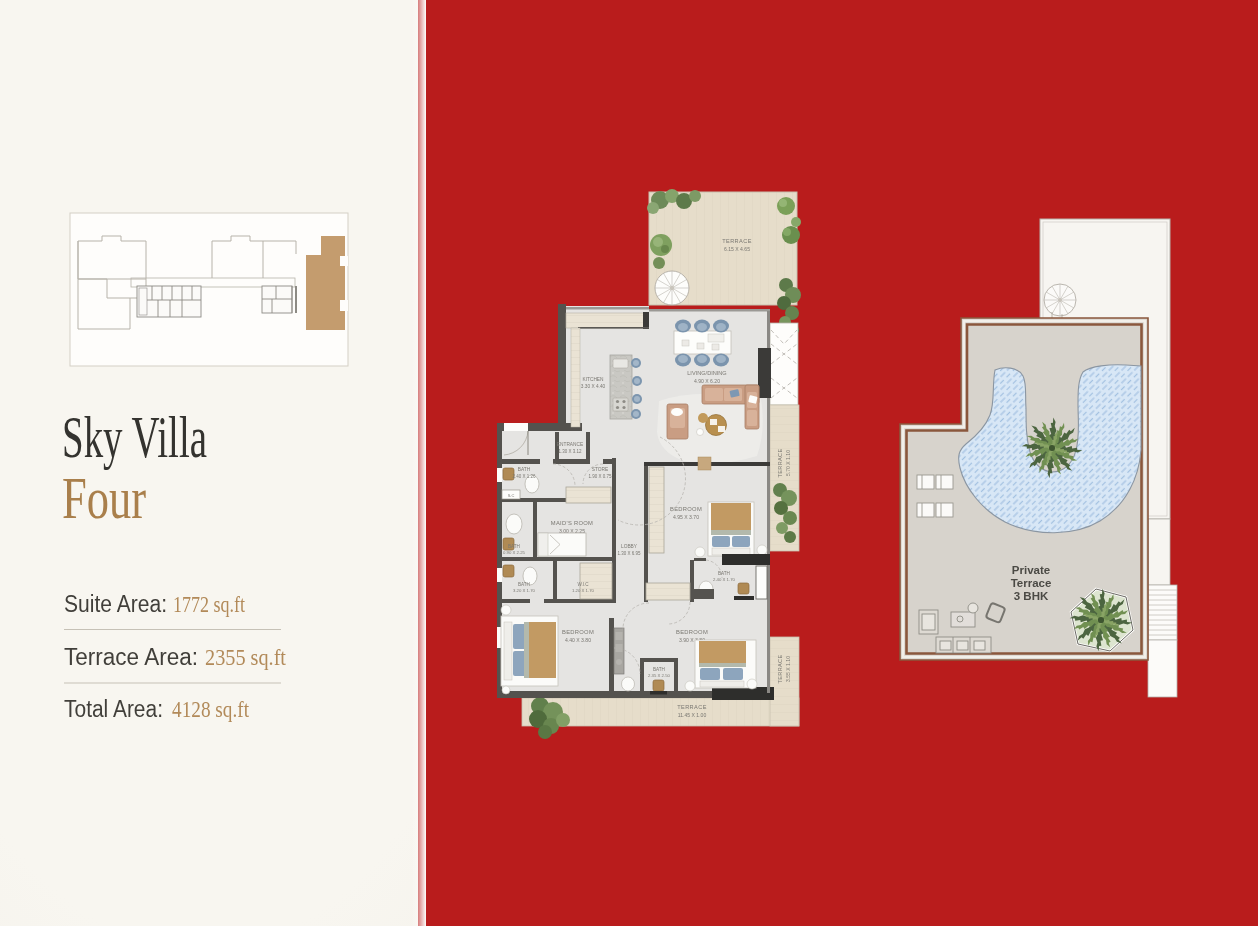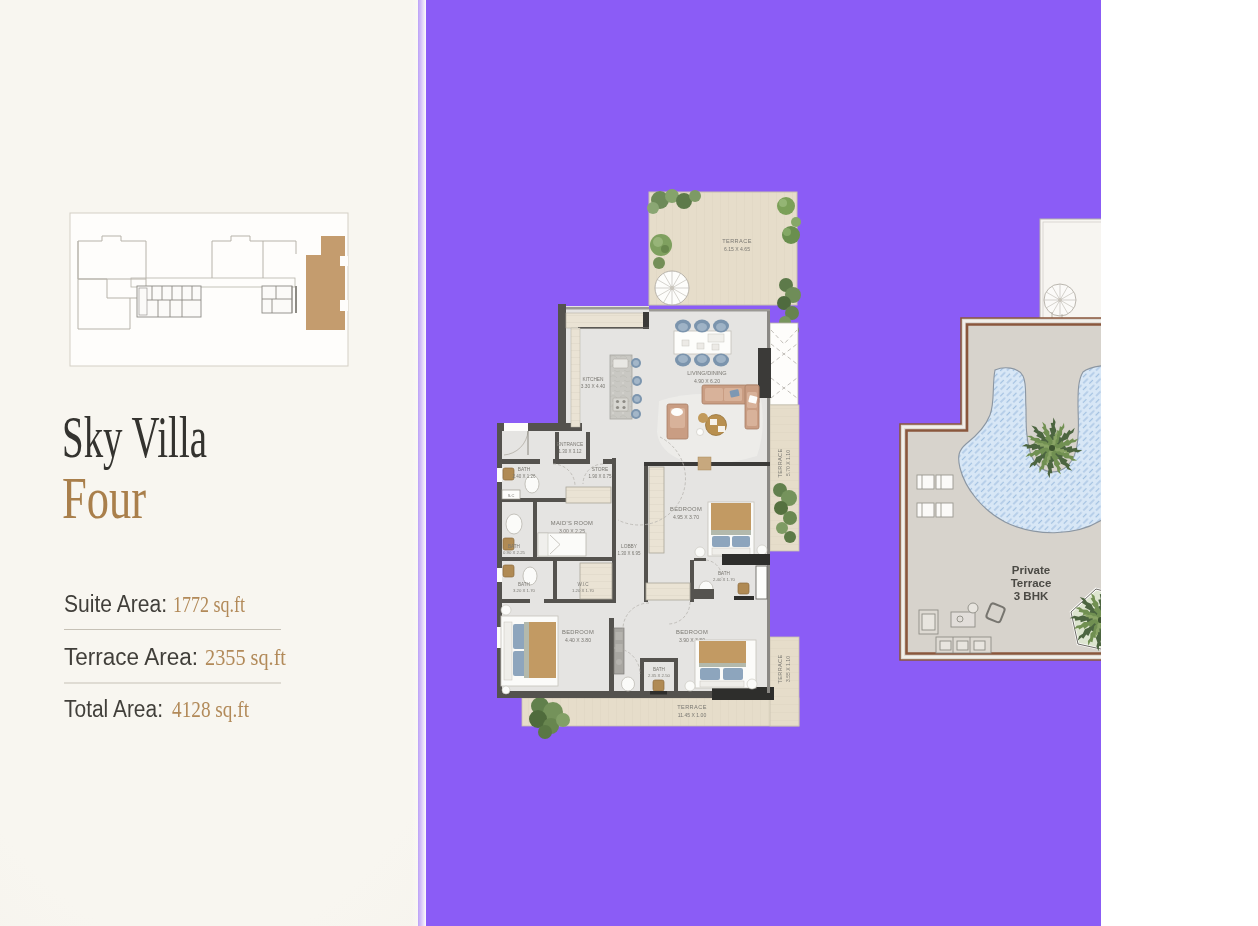--- a/index.html
+++ b/index.html
@@ -1,17 +1,17 @@
 <!DOCTYPE html>
 <html><head>
 <meta charset="utf-8">
 <style>
   html,body{margin:0;padding:0;}
-  .page{position:relative;width:1101px;height:926px;overflow:hidden;
-    background:#8b5cf6;font-family:"Liberation Sans",sans-serif;}
+  .page{position:relative;width:1258px;height:926px;overflow:hidden;
+    background:#b91c1c;font-family:"Liberation Sans",sans-serif;}
   .leftpanel{position:absolute;left:0;top:0;width:418px;height:926px;
     background:radial-gradient(ellipse 140% 110% at 48% 42%, #f8f6f0 55%, #f1eee7 100%);}
   .abs{position:absolute;}
 </style>
 </head>
 <body>
 <div class="page">
 
   <div class="leftpanel"></div>
 

